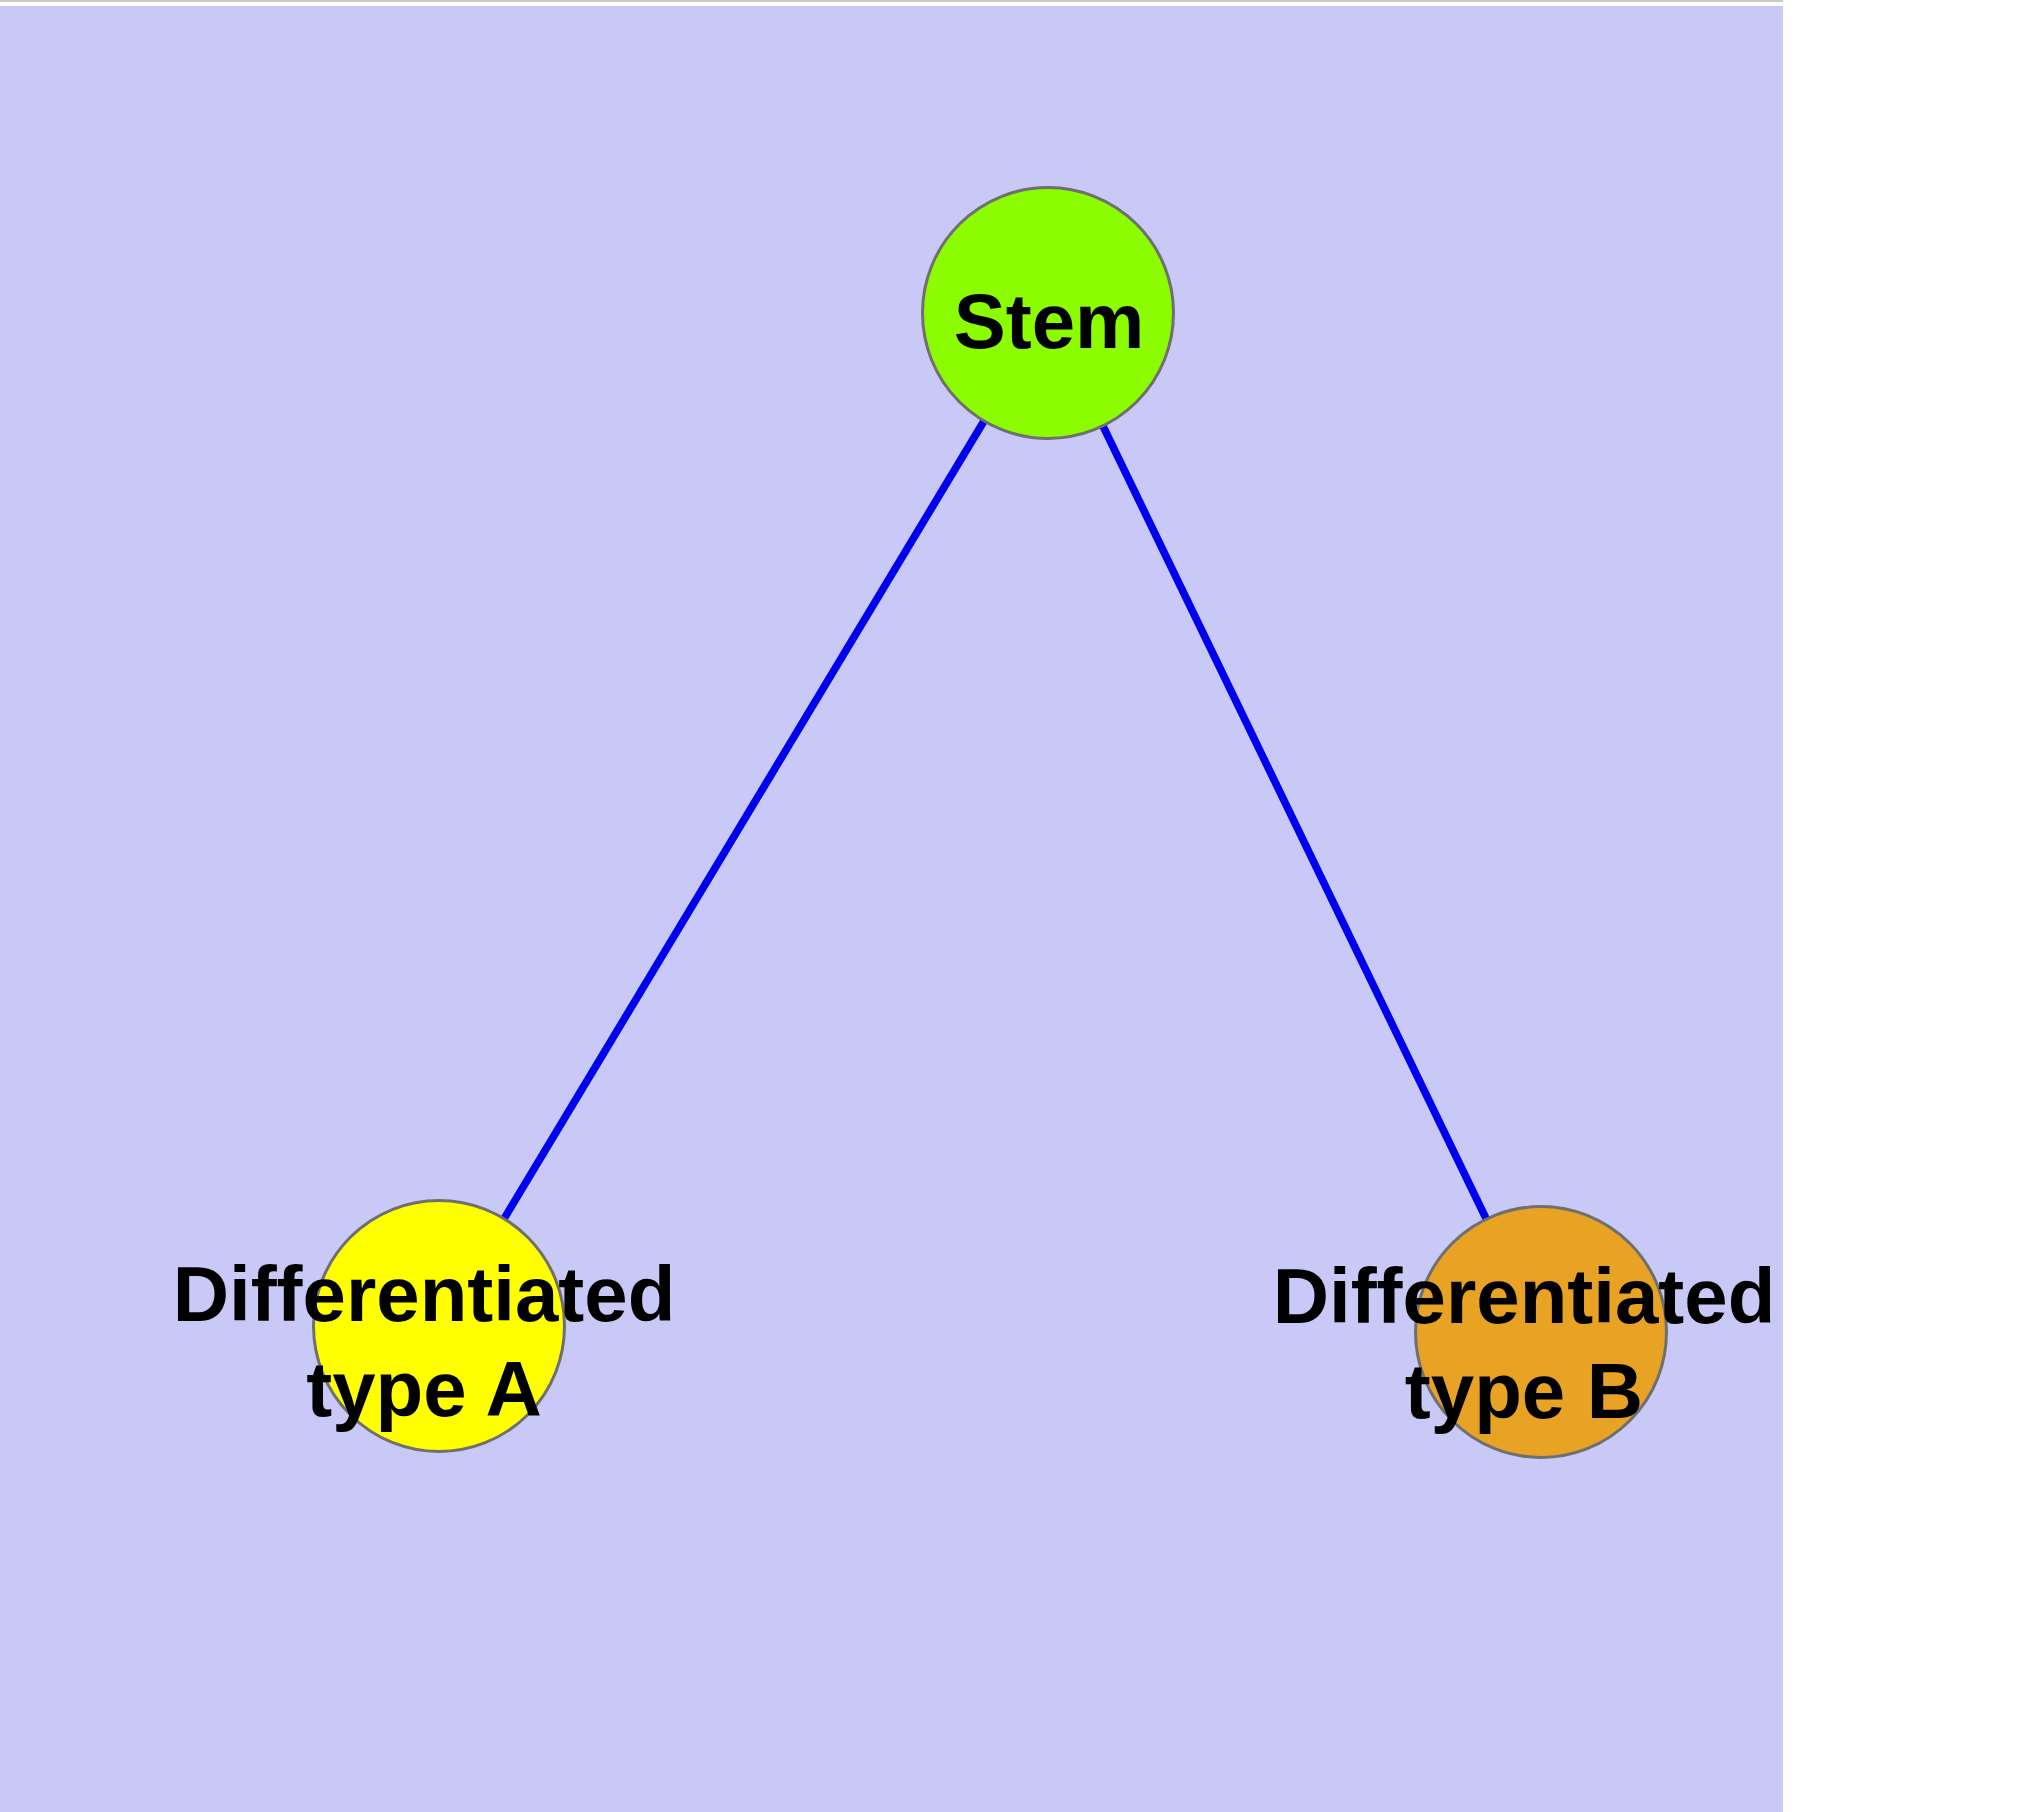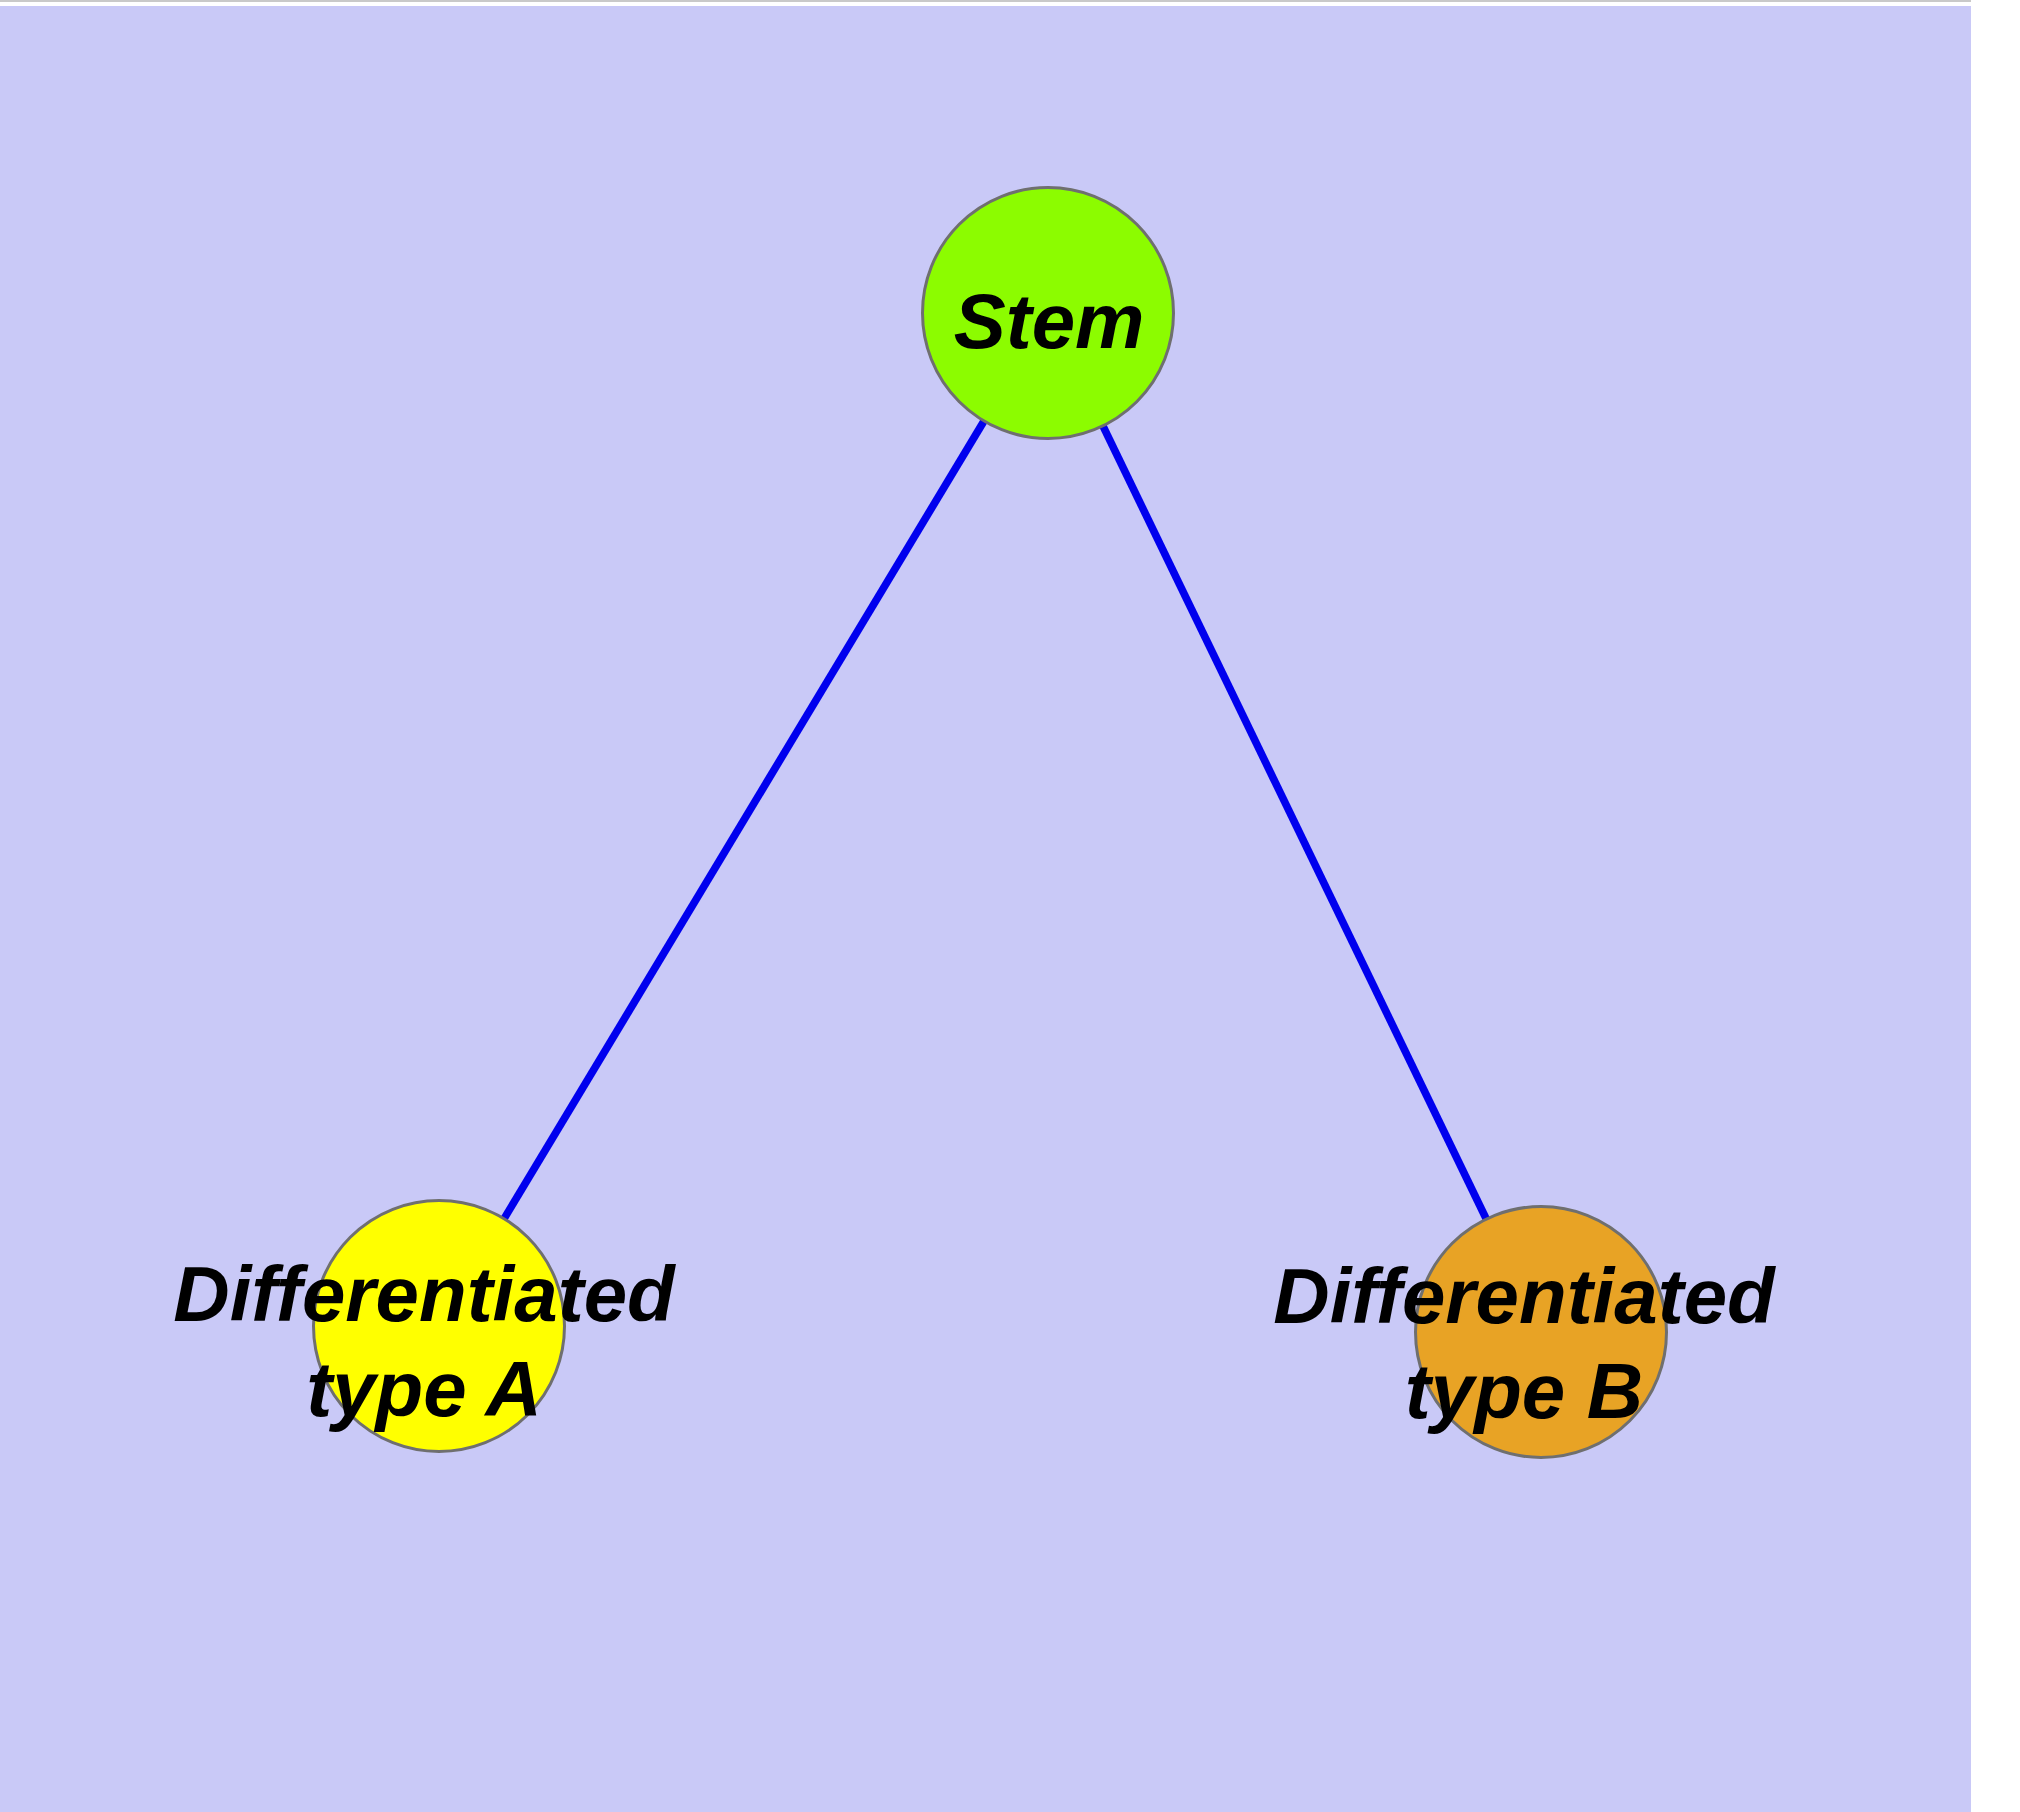--- a/index.html
+++ b/index.html
@@ -2,25 +2,24 @@
 <html style="font-size:13.6px"><head>
 <meta charset="utf-8">
 <style>
   html, body {
     margin: 0;
     padding: 0;
     background: #ffffff;
   }
   .stage {
     position: relative;
-    width: 1971px;
+    width: 1783px;
     height: 1812px;
     overflow: hidden;
     font-family: "Liberation Sans", sans-serif;
-    font-style: italic;
   }
   .top-border {
     position: absolute;
     left: 0; top: 0;
     width: 100%; height: 1.7px;
     background: #c9c9c9;
   }
   .top-strip {
     position: absolute;
     left: 0; top: 1.7px;

